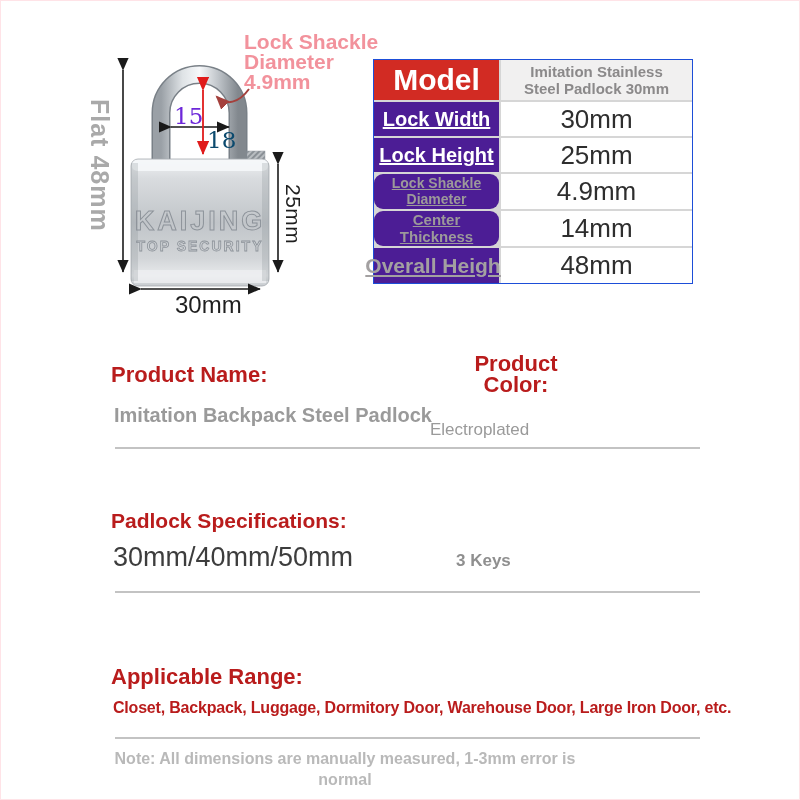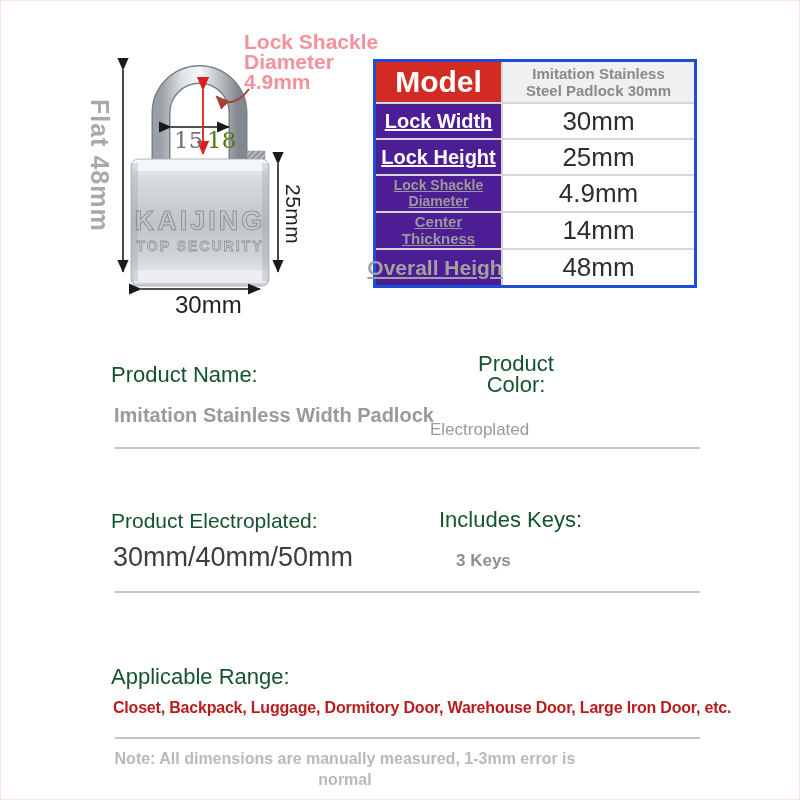--- a/index.html
+++ b/index.html
@@ -14,49 +14,49 @@
   .shackle-note{
     left:243px;top:31px;width:150px;
     font-size:21px;font-weight:bold;line-height:20px;
     color:#f2929c;white-space:pre-line;
   }
   .flat-label{
     left:84px;top:98px;height:150px;
     writing-mode:vertical-rl;text-orientation:mixed;
     font-size:25px;font-weight:bold;color:#a9a9a9;letter-spacing:1px;
   }
-  .dim-15{left:173px;top:102px;font-family:"DejaVu Serif",serif;font-size:23px;color:#737373;margin-top:24px;}
-  .dim-18{left:206px;top:126px;font-family:"DejaVu Serif",serif;font-size:23px;color:#4d7c0f;}
+  .dim-15{left:173px;top:102px;font-family:"DejaVu Serif",serif;font-size:23px;color:#6d28d9;}
+  .dim-18{left:206px;top:126px;font-family:"DejaVu Serif",serif;font-size:23px;color:#0c4a6e;}
   .dim-25{
     left:280px;top:183px;height:70px;
     writing-mode:vertical-rl;text-orientation:mixed;
     font-size:21px;color:#1f1f1f;letter-spacing:0.5px;
   }
   .dim-30{left:174px;top:290px;font-size:24px;color:#1f1f1f;}
 
   
   .spec-table{
     left:372px;top:58px;width:318px;
     display:grid;grid-template-columns:125px 191px;
     grid-template-rows:40px 34px 34px 35px 35px 35px;
-    gap:2px;background:#d6d6d6;border:3px solid #1d4ed8;box-sizing:content-box;
+    gap:2px;background:#d6d6d6;border:1px solid #1d4ed8;box-sizing:content-box;
   }
   .st-cell{display:flex;align-items:center;justify-content:center;text-align:center;}
   .st-model{background:#d22b23;color:#ffffff;font-size:30px;font-weight:bold;}
   .st-head-val{background:#f1f0f0;color:#8b898a;font-size:15px;font-weight:bold;line-height:17px;}
   .st-head-val span{display:inline-block;max-width:160px;}
   .st-label{background:#4c1d95;line-height:1.1;text-decoration:underline;}
   .st-label.big{font-size:20px;font-weight:bold;color:#ffffff;}
-  .st-label.small{font-size:14px;font-weight:bold;color:#9c999a;}
+  .st-label.small{font-size:14px;font-weight:bold;color:#9c999a;border-radius:9px;}
   .st-label.small span{display:inline-block;max-width:95px;}
   .st-label.mid{font-size:21px;font-weight:bold;color:#a3a0a1;white-space:nowrap;}
   .st-value{background:#ffffff;color:#2e2e2e;font-size:26px;}
 
   
-  .sec-label{font-size:22px;font-weight:normal;color:#14532d;}
+  .sec-label{font-size:22px;font-weight:bold;color:#b91c1c;}
   .sec-value-gray{font-size:20px;font-weight:bold;color:#9a9a9a;}
   .pn-label{left:110px;top:361px;}
   .pn-value{left:113px;top:403px;}
   .pc-label{left:430px;top:352px;width:170px;text-align:center;line-height:21px;white-space:pre-line;}
   .pc-value{left:429px;top:419px;font-size:17px;font-weight:normal;color:#9a9a9a;}
   .ps-label{left:110px;top:508px;font-size:21px;}
   .ps-value{left:112px;top:541px;font-size:27px;color:#3d3d3d;}
   .ik-label{left:438px;top:506px;}
   .ik-value{left:455px;top:550px;font-size:17px;font-weight:bold;color:#8f8f8f;}
   .ar-label{left:110px;top:655px;margin-top:8px;}
@@ -157,32 +157,31 @@
     <div class="st-cell st-label small" style="font-size:15px;">
       <span>Center Thickness</span>
     </div>
     <div class="st-cell st-value">14mm</div>
 
     <div class="st-cell st-label mid">Overall Height</div>
     <div class="st-cell st-value">48mm</div>
   </div>
 
   <div class="abs sec-label pn-label">Product Name:</div>
-  <div class="abs sec-value-gray pn-value">Imitation Stainless Width Padlock</div>
+  <div class="abs sec-value-gray pn-value">Imitation Backpack Steel Padlock</div>
 
   <div class="abs sec-label pc-label">Product
 Color:</div>
   <div class="abs pc-value">Electroplated</div>
 
   <div class="abs divider d1"></div>
 
-  <div class="abs sec-label ps-label">Product Electroplated:</div>
+  <div class="abs sec-label ps-label">Padlock Specifications:</div>
   <div class="abs ps-value">30mm/40mm/50mm</div>
 
-  <div class="abs sec-label ik-label">Includes Keys:</div>
   <div class="abs ik-value">3 Keys</div>
 
   <div class="abs divider d2"></div>
 
   <div class="abs sec-label ar-label">Applicable Range:</div>
   <div class="abs ar-value">Closet, Backpack, Luggage, Dormitory Door, Warehouse Door, Large Iron Door, etc.</div>
 
   <div class="abs divider d3"></div>
 
   <div class="abs note">Note: All dimensions are manually measured, 1-3mm error is

